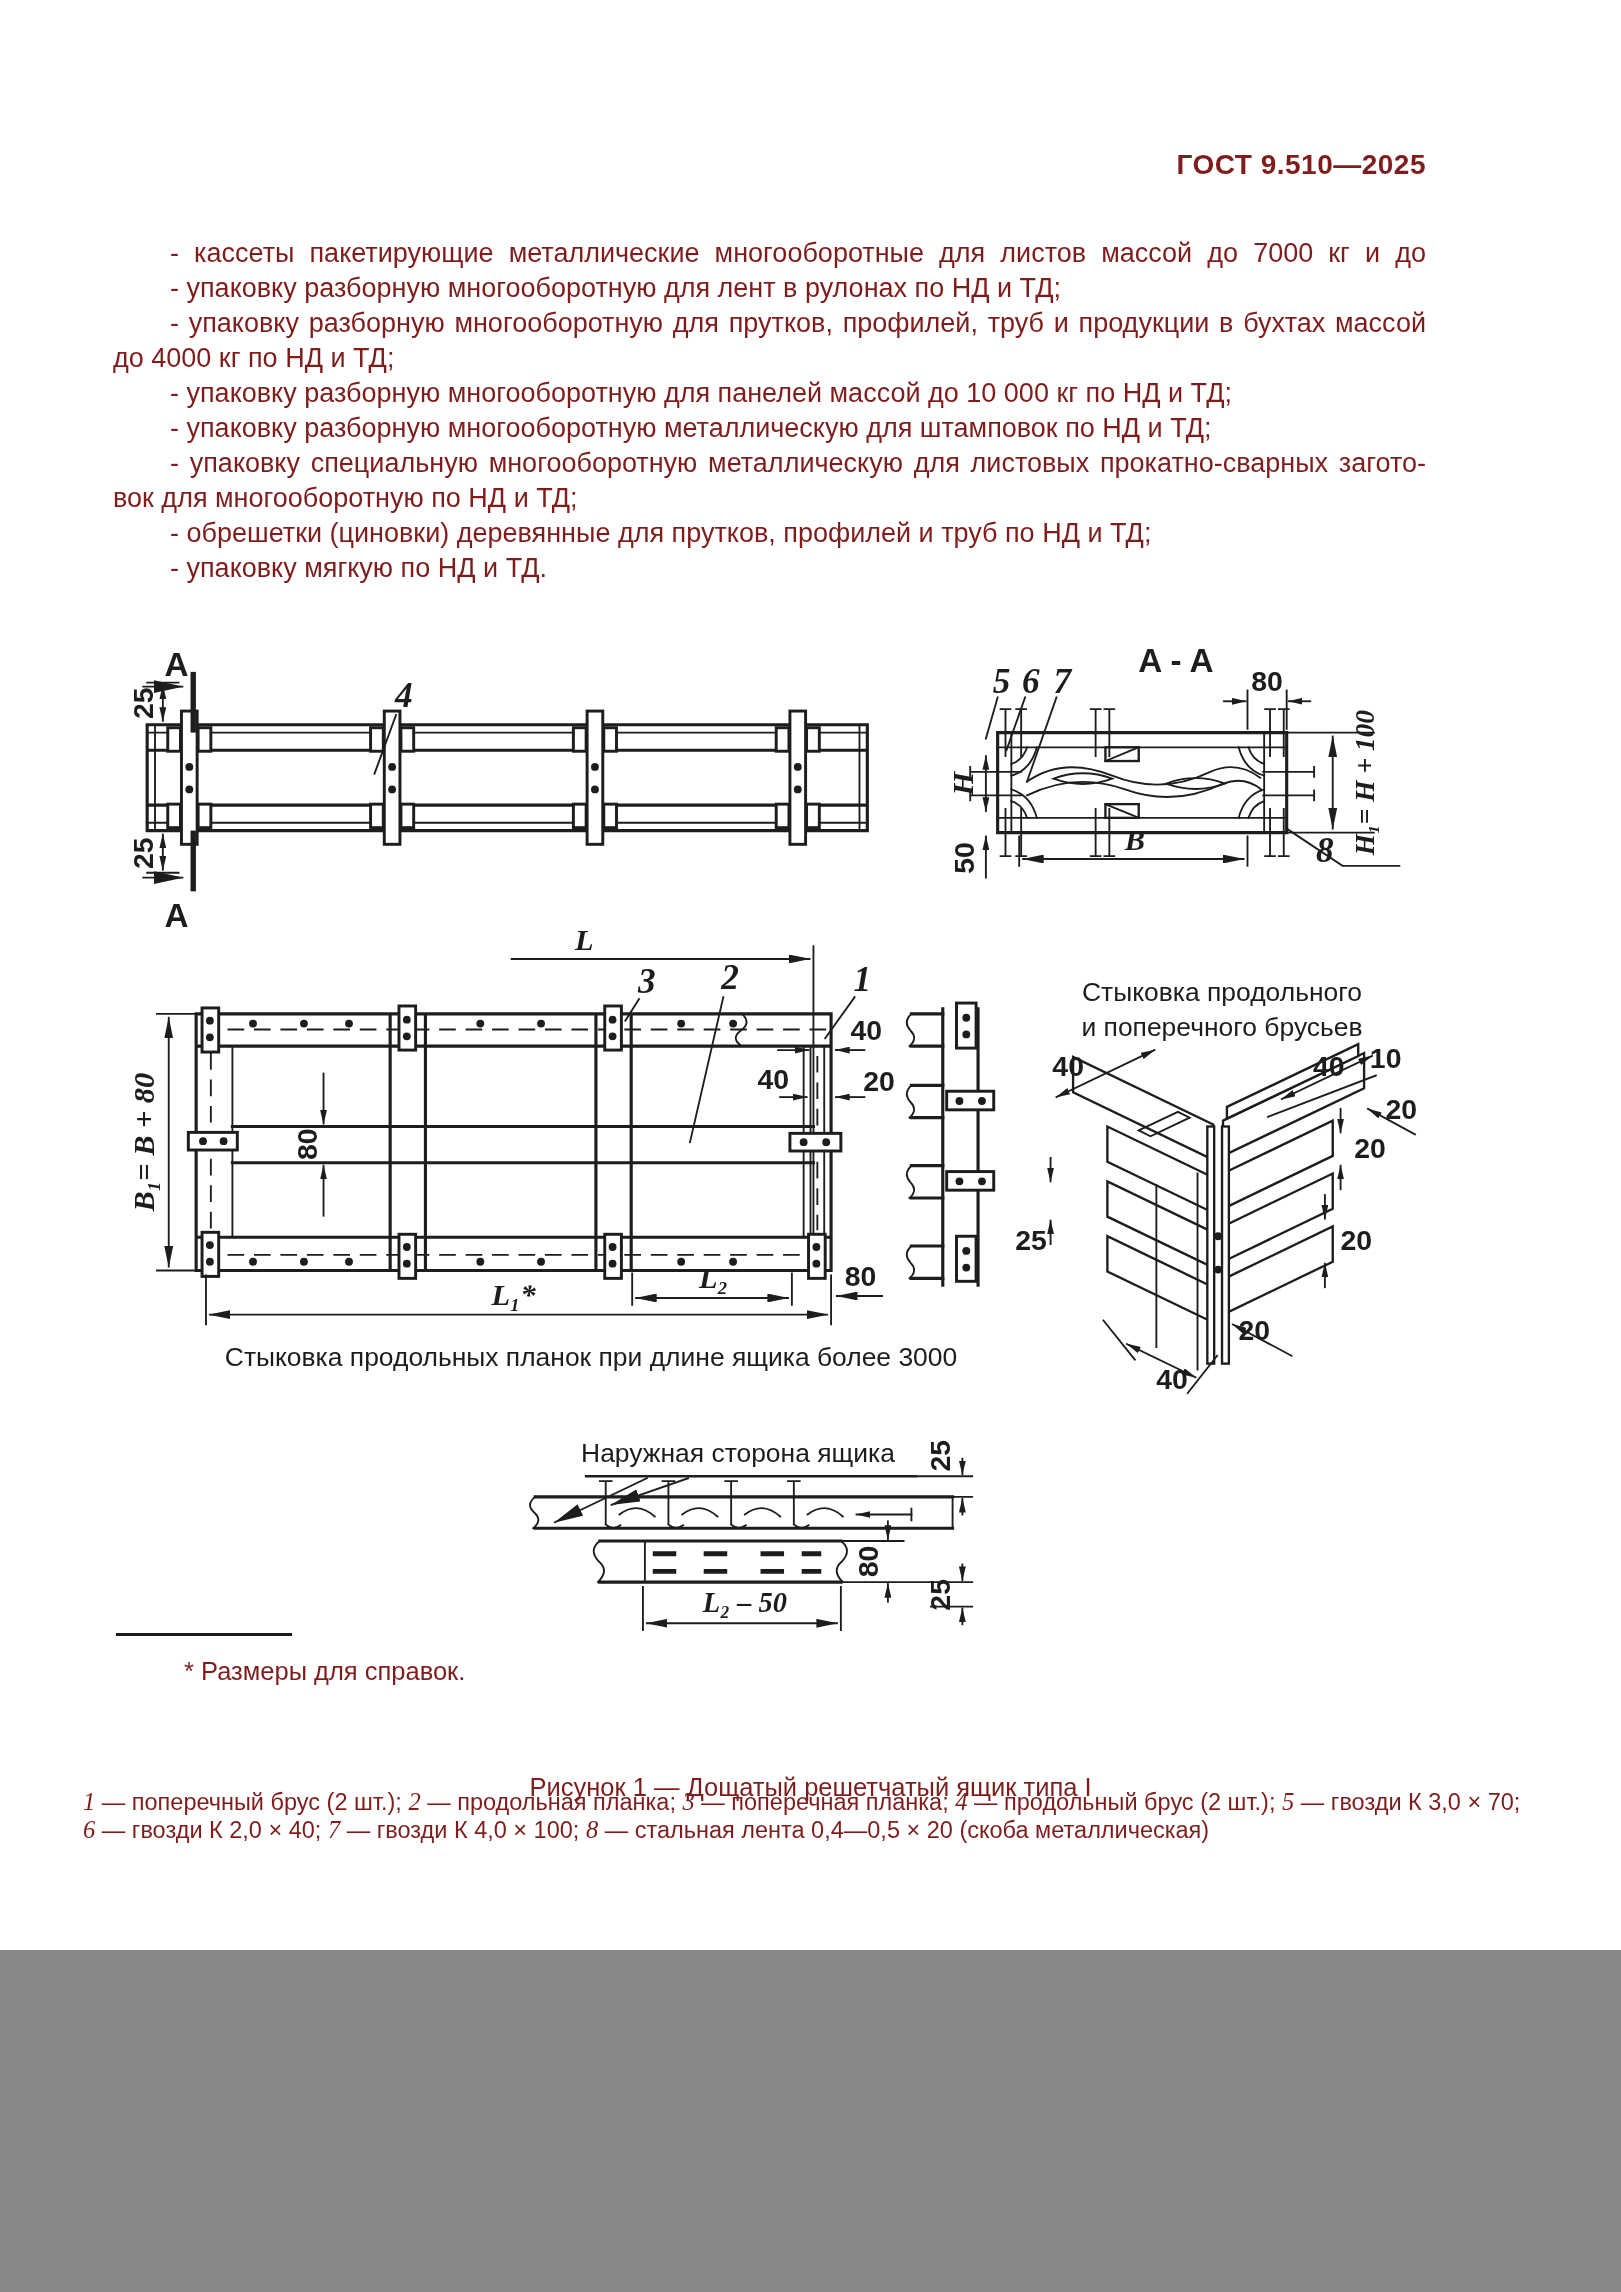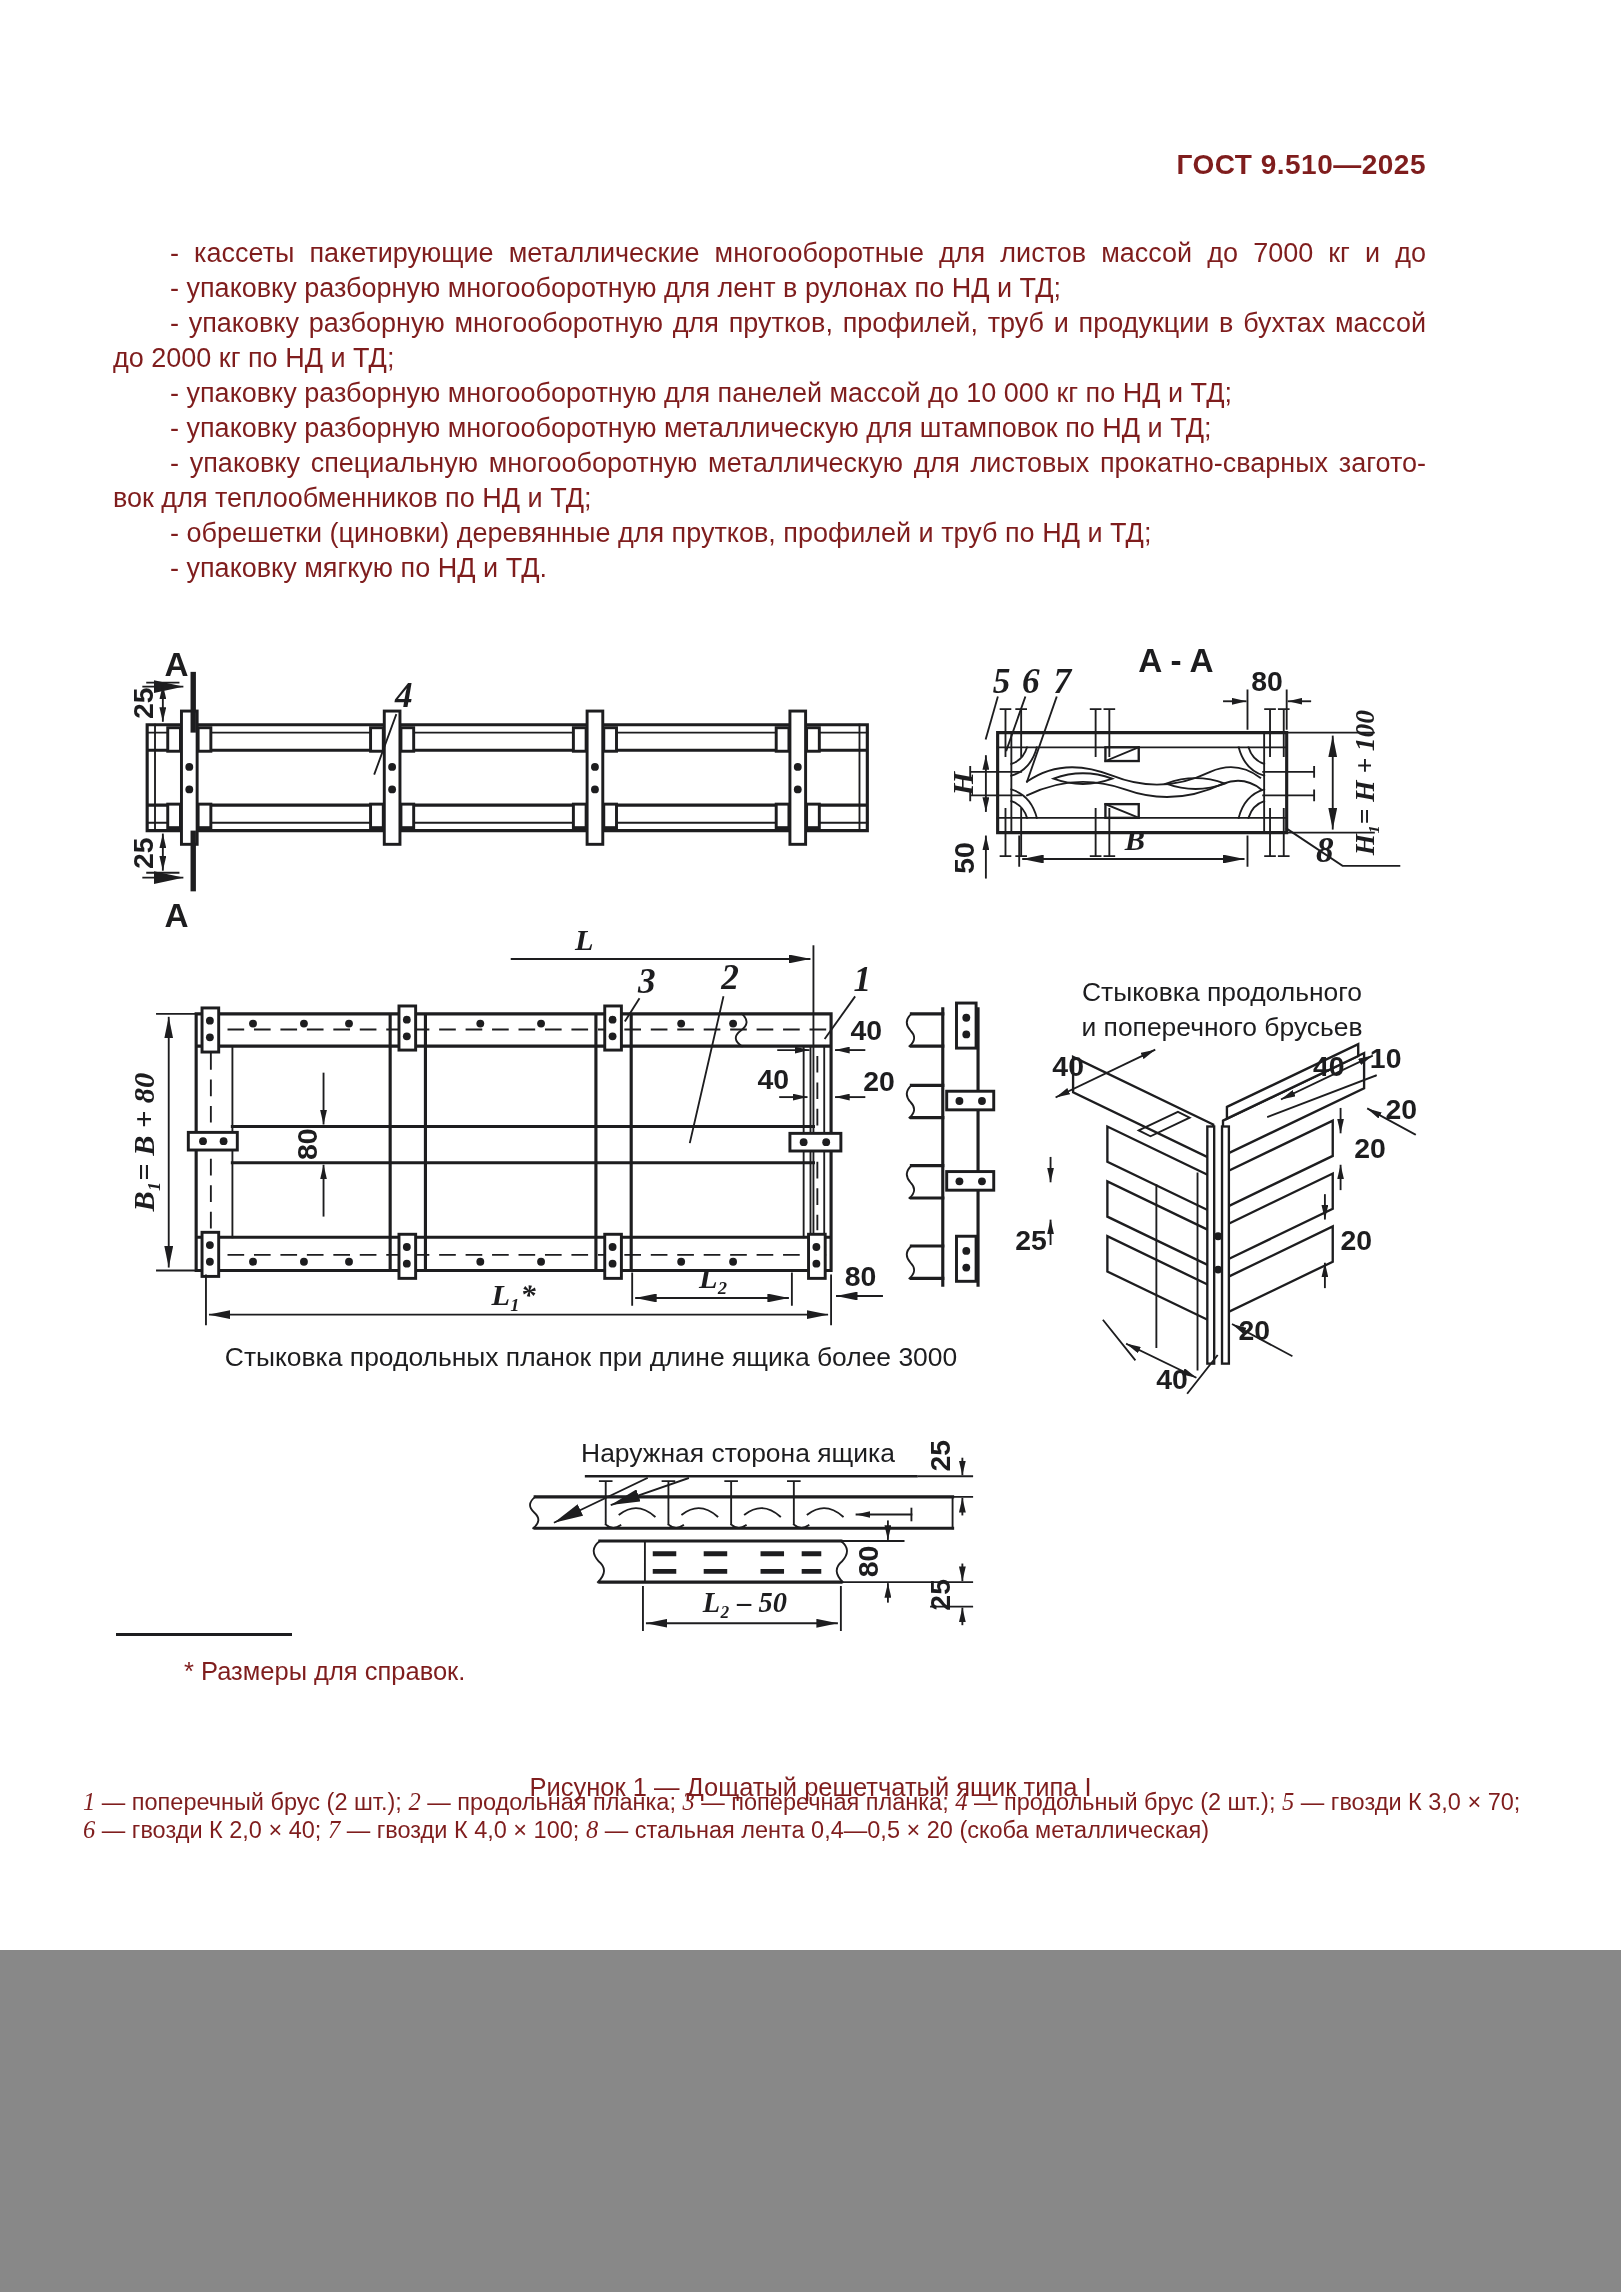--- a/index.html
+++ b/index.html
@@ -44,25 +44,25 @@
 <body>
 
 <div class="page">
 
   <div class="doc-header">ГОСТ 9.510—2025</div>
 
   <div class="bodytext">
     <div class="line ind jl">- кассеты пакетирующие металлические многооборотные для листов массой до 7000 кг и до</div>
     <div class="line ind">- упаковку разборную многооборотную для лент в рулонах по НД и ТД;</div>
     <div class="line ind jl">- упаковку разборную многооборотную для прутков, профилей, труб и продукции в бухтах массой</div>
-    <div class="line">до 2000 кг по НД и ТД;</div>
+    <div class="line">до 4000 кг по НД и ТД;</div>
     <div class="line ind">- упаковку разборную многооборотную для панелей массой до 10 000 кг по НД и ТД;</div>
     <div class="line ind">- упаковку разборную многооборотную металлическую для штамповок по НД и ТД;</div>
     <div class="line ind jl">- упаковку специальную многооборотную металлическую для листовых прокатно-сварных загото-</div>
-    <div class="line">вок для теплообменников по НД и ТД;</div>
+    <div class="line">вок для многооборотную по НД и ТД;</div>
     <div class="line ind">- обрешетки (циновки) деревянные для прутков, профилей и труб по НД и ТД;</div>
     <div class="line ind">- упаковку мягкую по НД и ТД.</div>
   </div>
 
   <svg class="figsvg" width="1621" height="1019" viewBox="0 630 1654 1040">
     <defs>
       <marker id="ar" viewBox="0 0 22 9" markerWidth="22" markerHeight="9" refX="21" refY="4.5" orient="auto-start-reverse" markerUnits="userSpaceOnUse">
           <path d="M0,0L22,4.5L0,9Z" fill="#1d1d1f"></path>
         </marker>
       <marker id="ars" viewBox="0 0 15 7" markerWidth="15" markerHeight="7" refX="14" refY="3.5" orient="auto-start-reverse" markerUnits="userSpaceOnUse">

